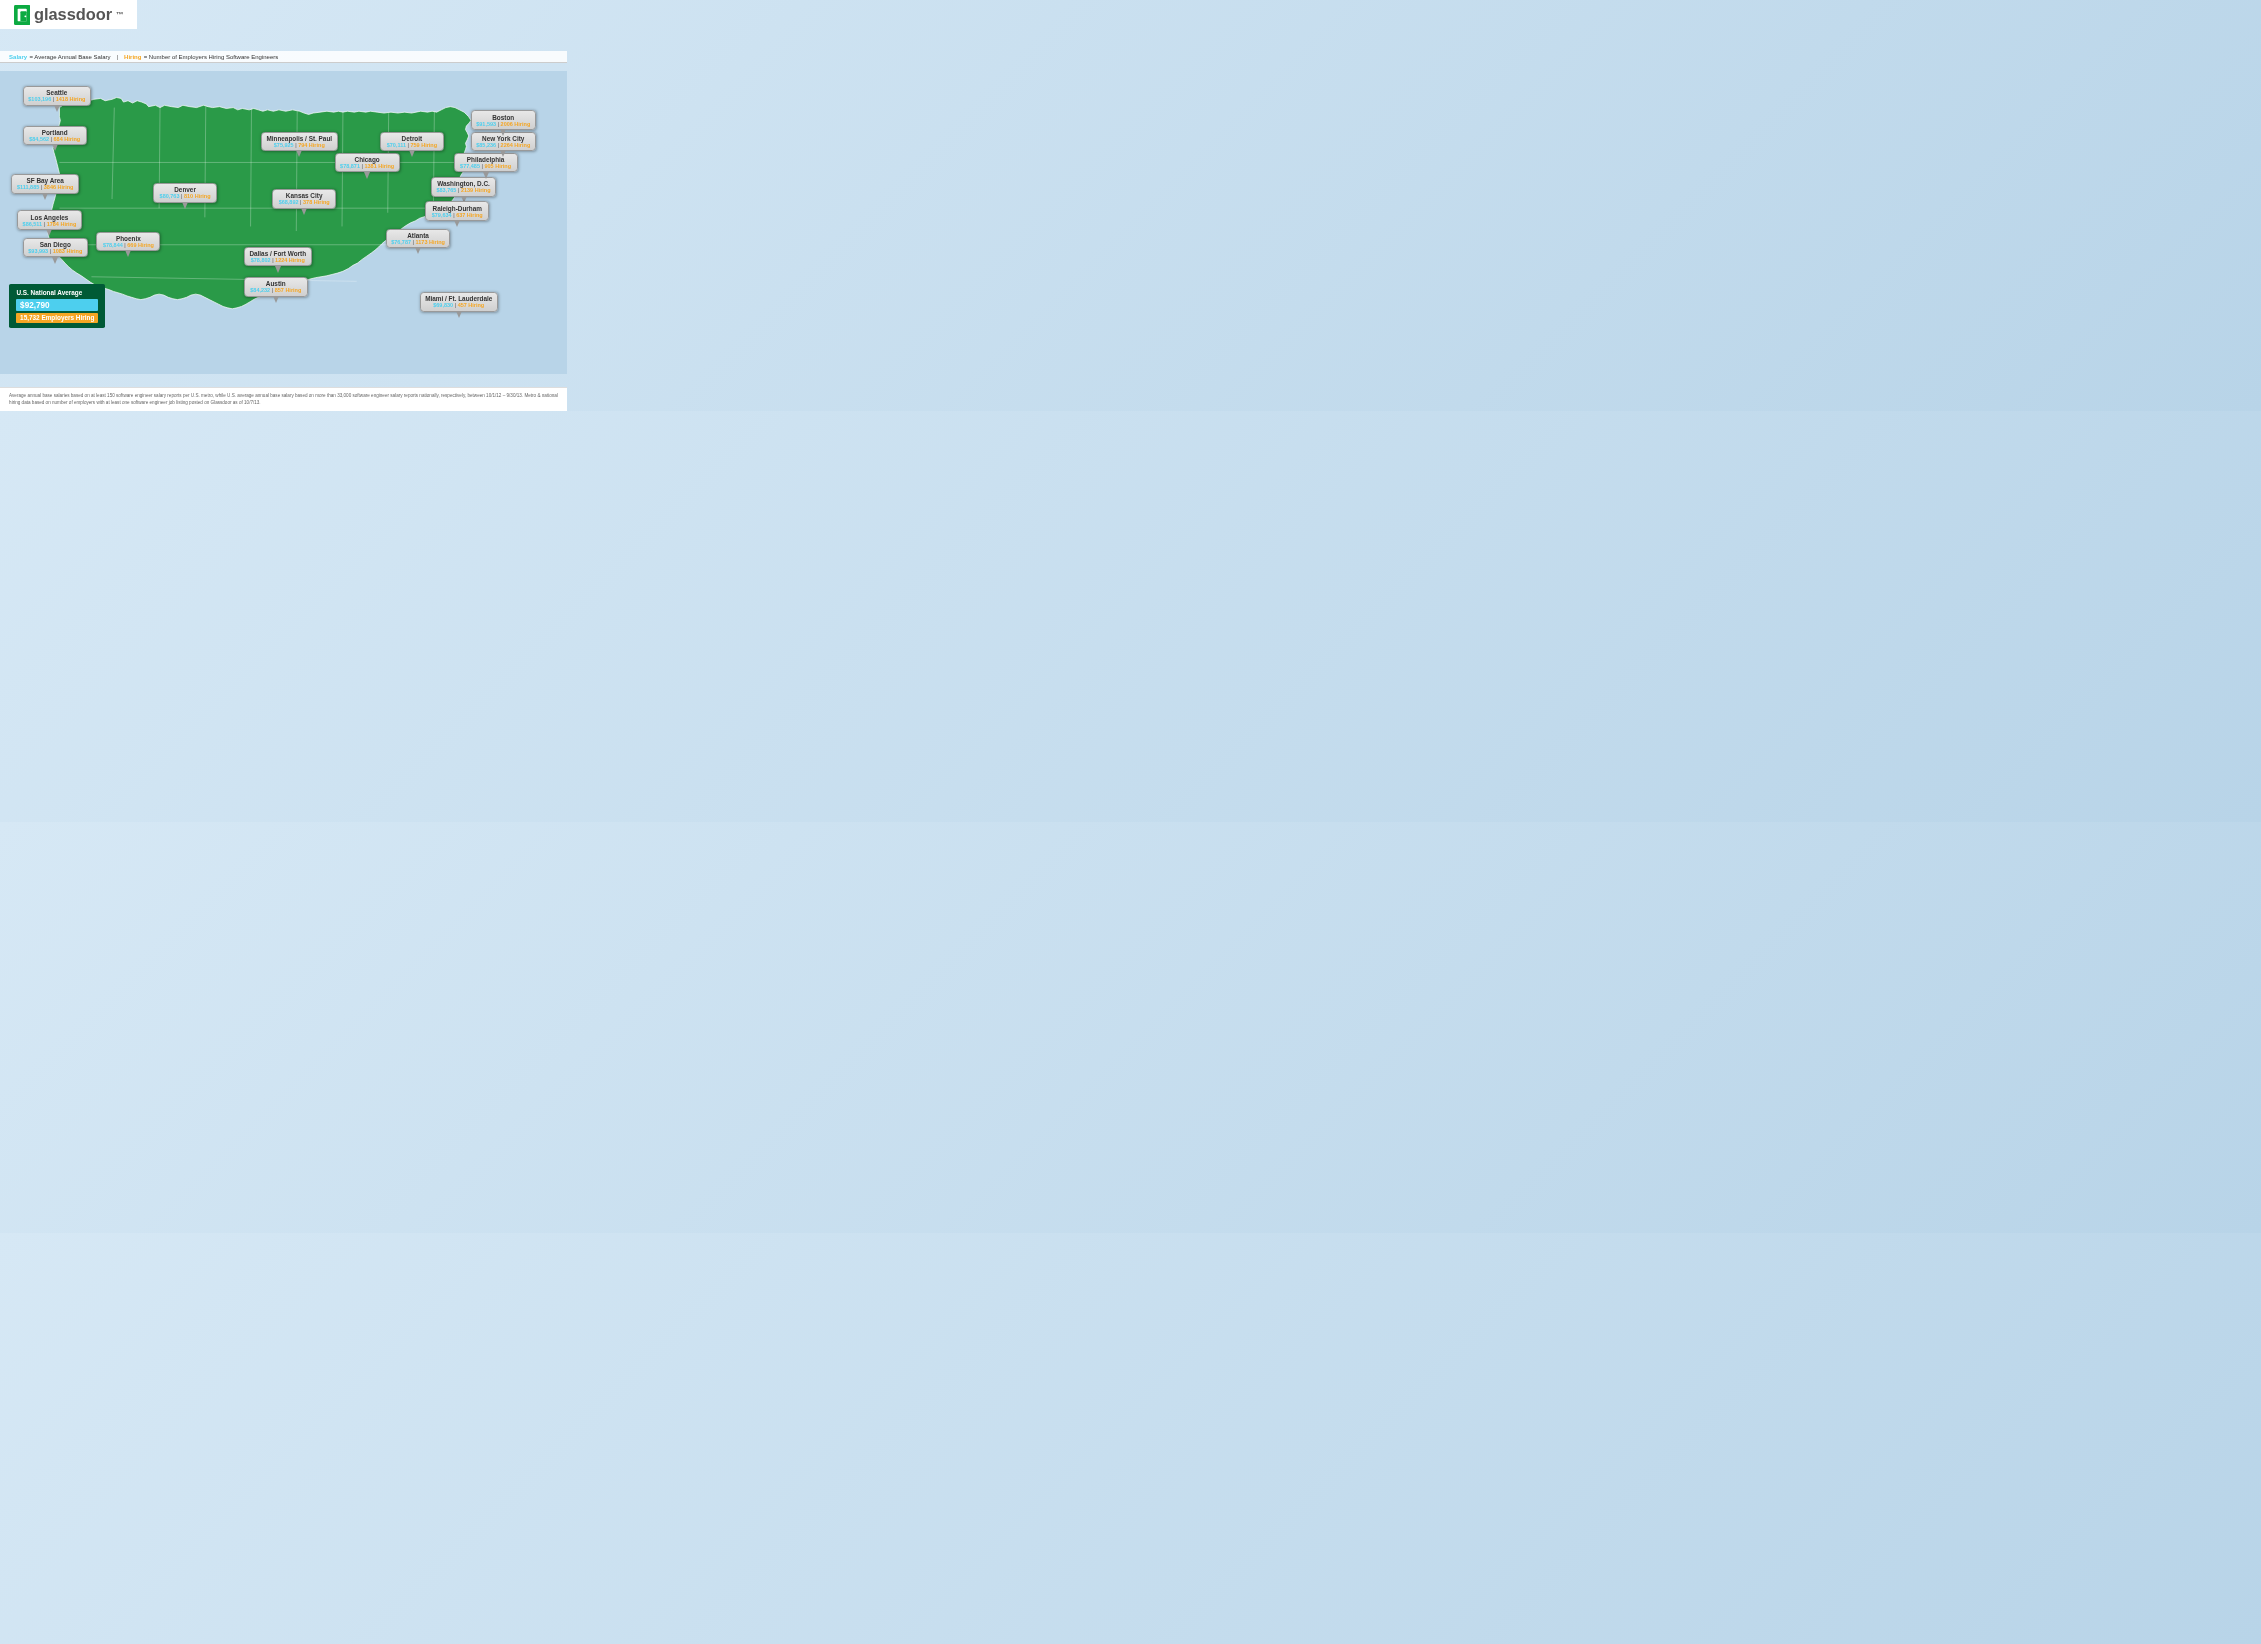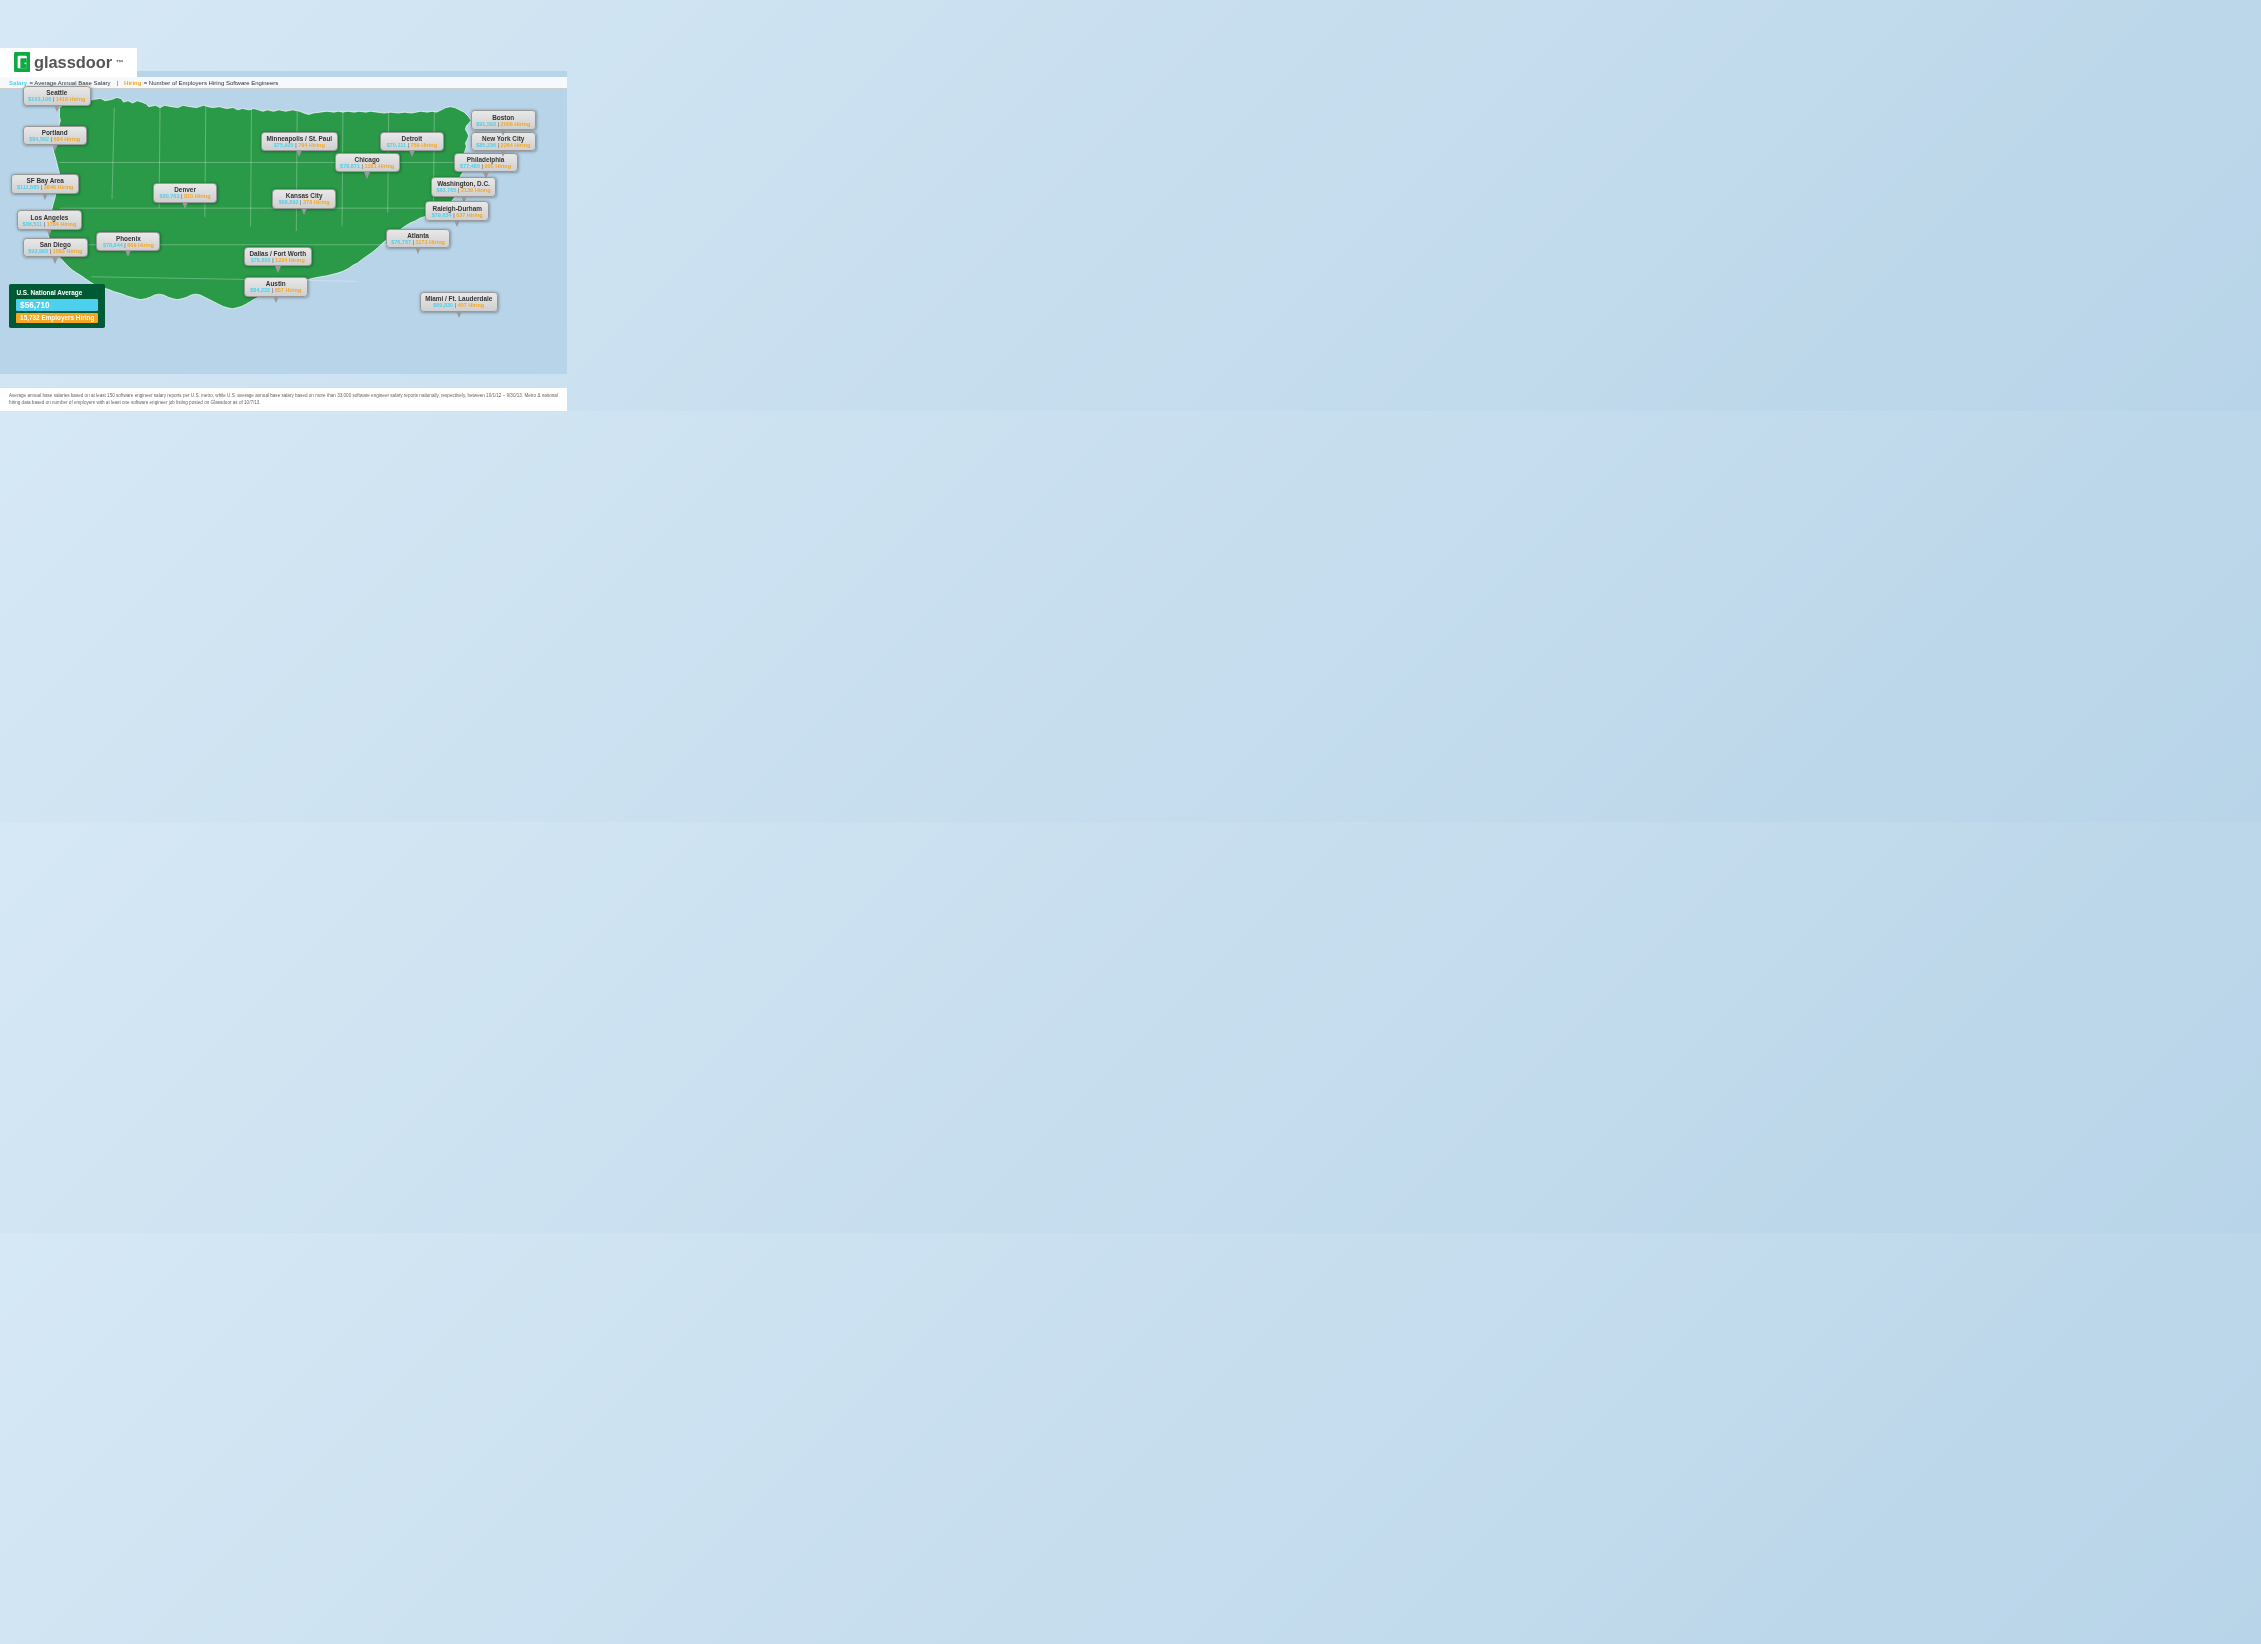--- a/index.html
+++ b/index.html
@@ -8,22 +8,22 @@
       height: 411px;
       background: linear-gradient(135deg, #d6e8f5 0%, #b8d4e8 100%);
       font-family: Arial, sans-serif;
       overflow: hidden;
       position: relative;
     }
 
     
     .header {
       display: flex;
-      align-items: flex-end;
-      height: 77px;
+      align-items: flex-start;
+      height: 51px;
       position: relative;
       z-index: 10;
     }
     .logo-area {
       background: white;
       width: 137px;
       display: flex;
       align-items: center;
       justify-content: center;
       padding: 4.6px 9.1px;
@@ -401,21 +401,21 @@
       <div class="city-stats">
         <span class="city-salary">$91,593</span>
         <span class="city-pipe"> | </span>
         <span class="city-hiring">2006 Hiring</span>
       </div>
     </div>
     </div>
 
   <div class="national-avg">
     <div class="nat-title">U.S. National Average</div>
-    <div class="nat-salary-bar">$56,710</div>
+    <div class="nat-salary-bar">$92,790</div>
     <div class="nat-hiring-bar">15,732 Employers Hiring</div>
   </div>
 </div>
 
 <div class="footer">
   <p>Average annual base salaries based on at least 150 software engineer salary reports per U.S. metro, while U.S. average annual base salary based on more than 33,000 software engineer salary reports nationally, respectively, between 10/1/12 – 9/30/13. Metro &amp; national hiring data based on number of employers with at least one software engineer job listing posted on Glassdoor as of 10/7/13.</p>
 </div>
 
 
 </body></html>

